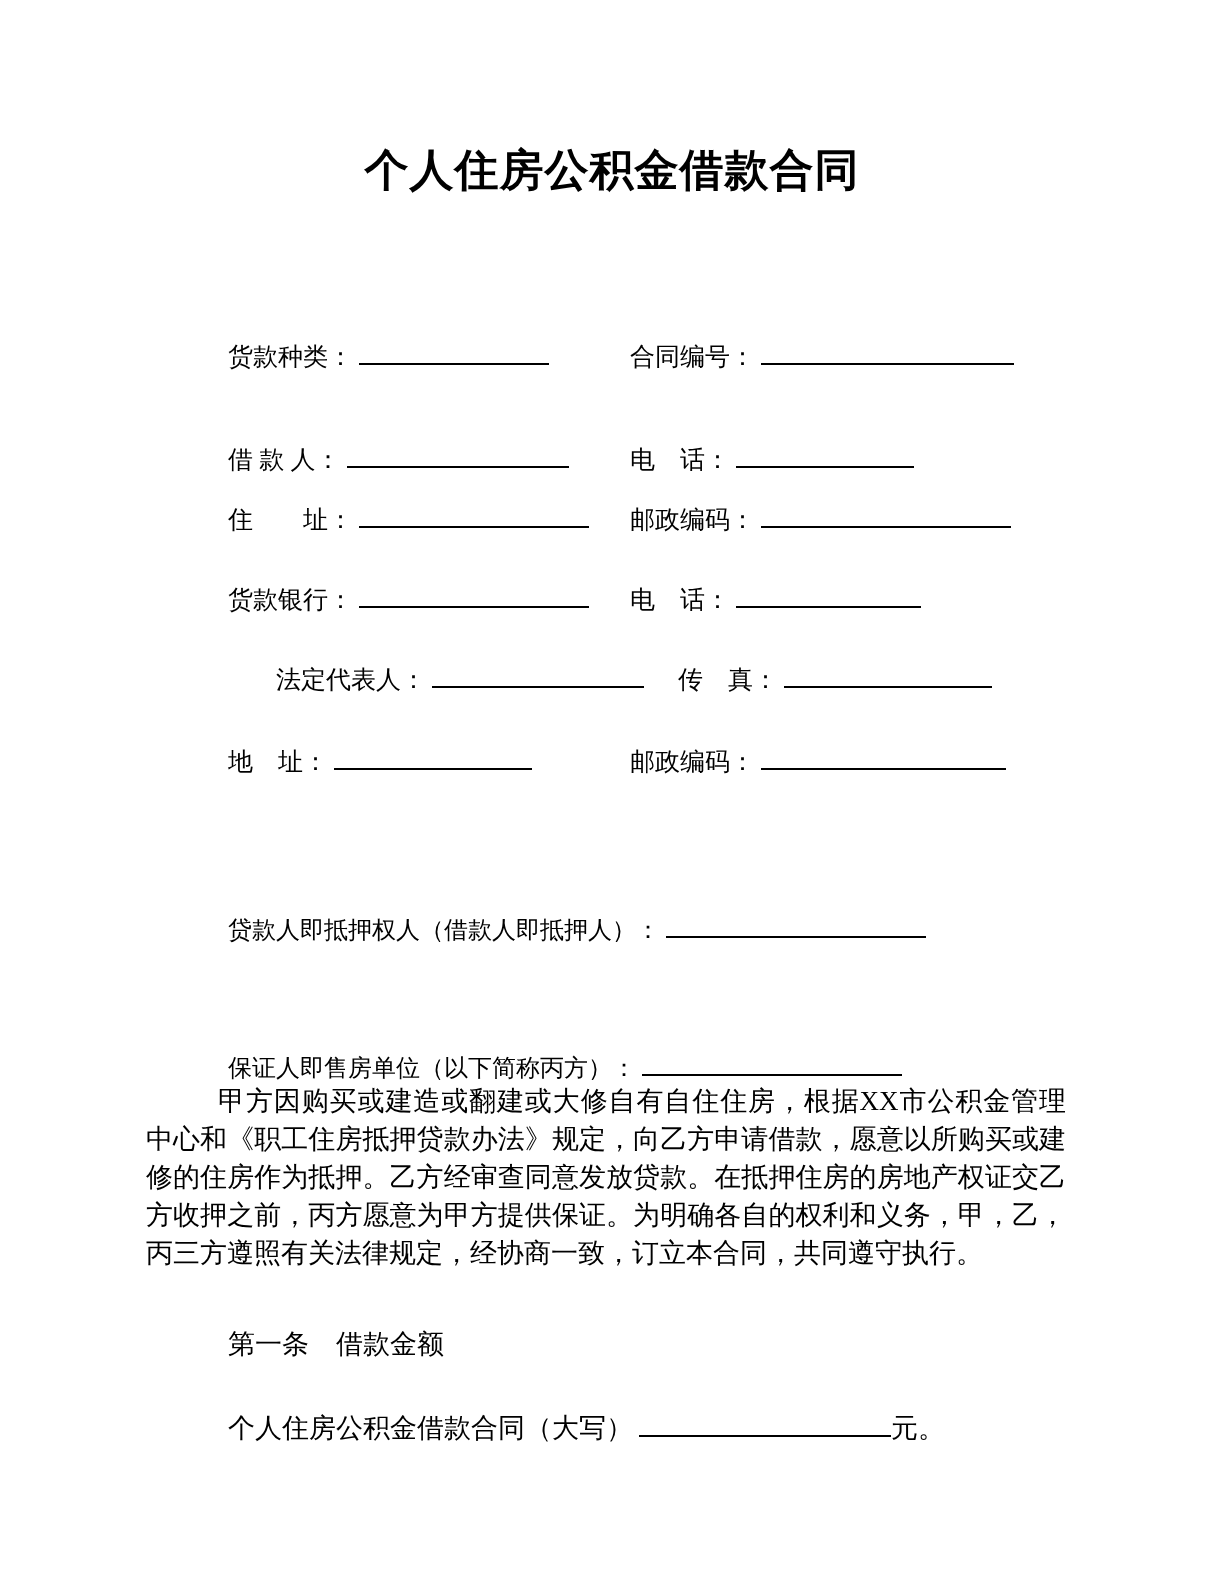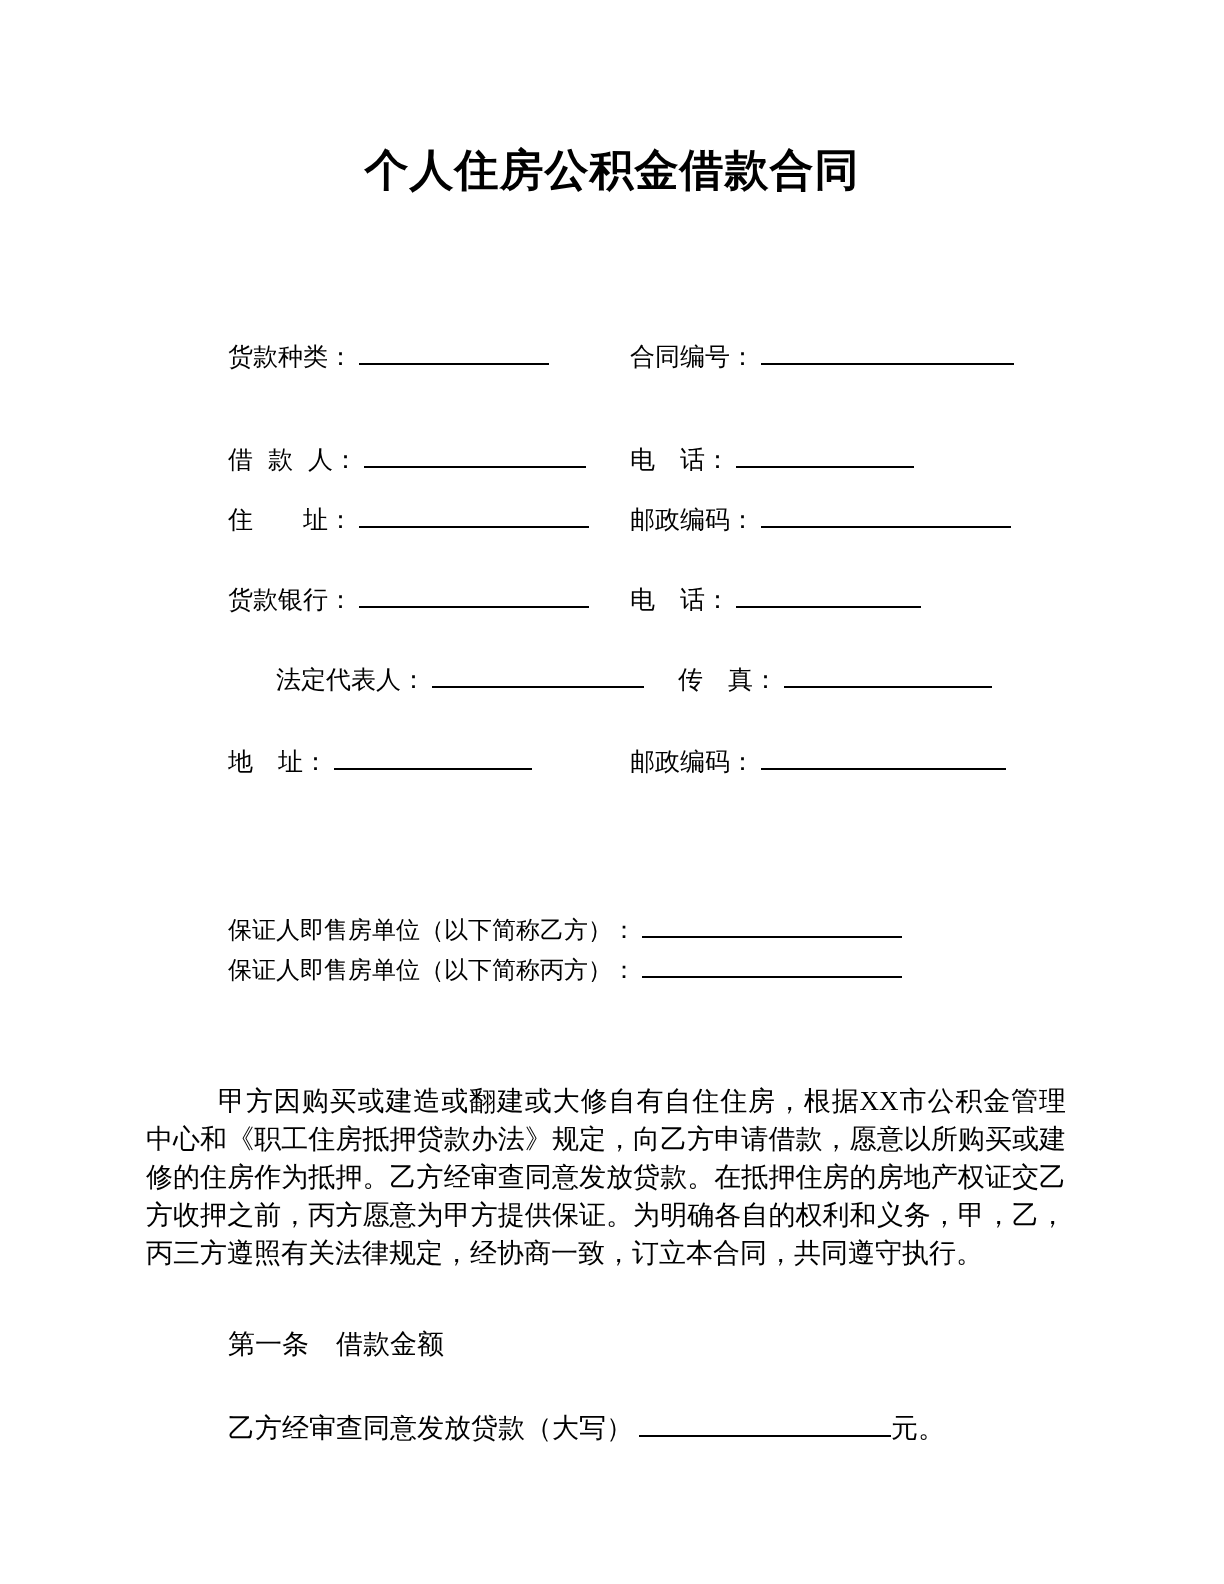--- a/index.html
+++ b/index.html
@@ -22,21 +22,20 @@
     line-height:60px;
     letter-spacing:1px;
   }
   .form-row {
     position:absolute;
     left:228px;
     width:940px;
     font-size:25px;
     line-height:34px;
     white-space:nowrap;
-    font-family:Liberation Mono, monospace;
   }
   .form-row .right-cell {
     position:absolute;
     left:402px;
     top:0;
     white-space:nowrap;
     text-align:right;
   }
   .party-row {
     position:absolute;
@@ -126,28 +125,28 @@
 
   <div class="form-row" style="top:743px;">
     <span>地　址：</span><span class="blank" style="width:198px;"></span>
     <span class="right-cell">
       <span>邮政编码：</span><span class="blank" style="width:245px;"></span>
     </span>
   </div>
 
 
   <div class="party-row" style="top:912px;">
-    <span>保证人即售房单位（以下简称乙方）：</span><span class="blank" style="width:260px;"></span>
+    <span>贷款人即抵押权人（借款人即抵押人）：</span><span class="blank" style="width:260px;"></span>
   </div>
 
-  <div class="party-row" style="top:952px;font-family:Liberation Mono, monospace;">
+  <div class="party-row" style="top:1050px;font-family:Liberation Mono, monospace;">
     <span>保证人即售房单位（以下简称丙方）：</span><span class="blank" style="width:260px;"></span>
   </div>
 
   <div class="paragraph">甲方因购买或建造或翻建或大修自有自住住房，根据XX市公积金管理中心和《职工住房抵押贷款办法》规定，向乙方申请借款，愿意以所购买或建修的住房作为抵押。乙方经审查同意发放贷款。在抵押住房的房地产权证交乙方收押之前，丙方愿意为甲方提供保证。为明确各自的权利和义务，甲，乙，丙三方遵照有关法律规定，经协商一致，订立本合同，共同遵守执行。</div>
 
   <div class="section-heading">第一条　借款金额</div>
 
   <div class="amount-line">
-    <span>乙方经审查同意发放贷款（大写）</span><span class="blank" style="width:252px;"></span><span>元。</span>
+    <span>个人住房公积金借款合同（大写）</span><span class="blank" style="width:252px;"></span><span>元。</span>
   </div>
 
 </div>
 
 </body></html>

